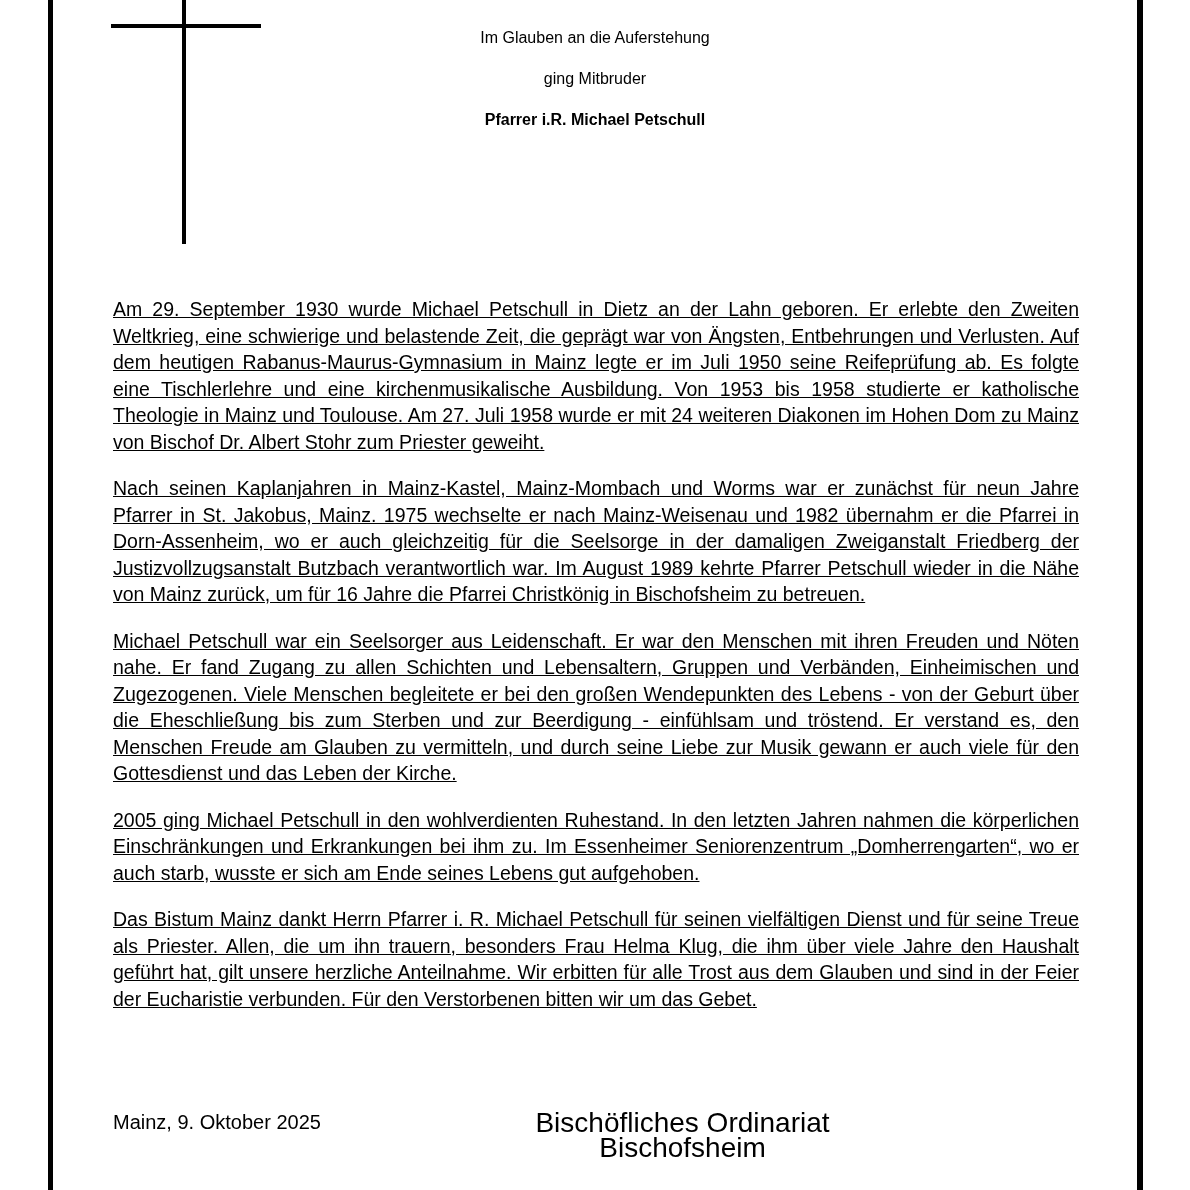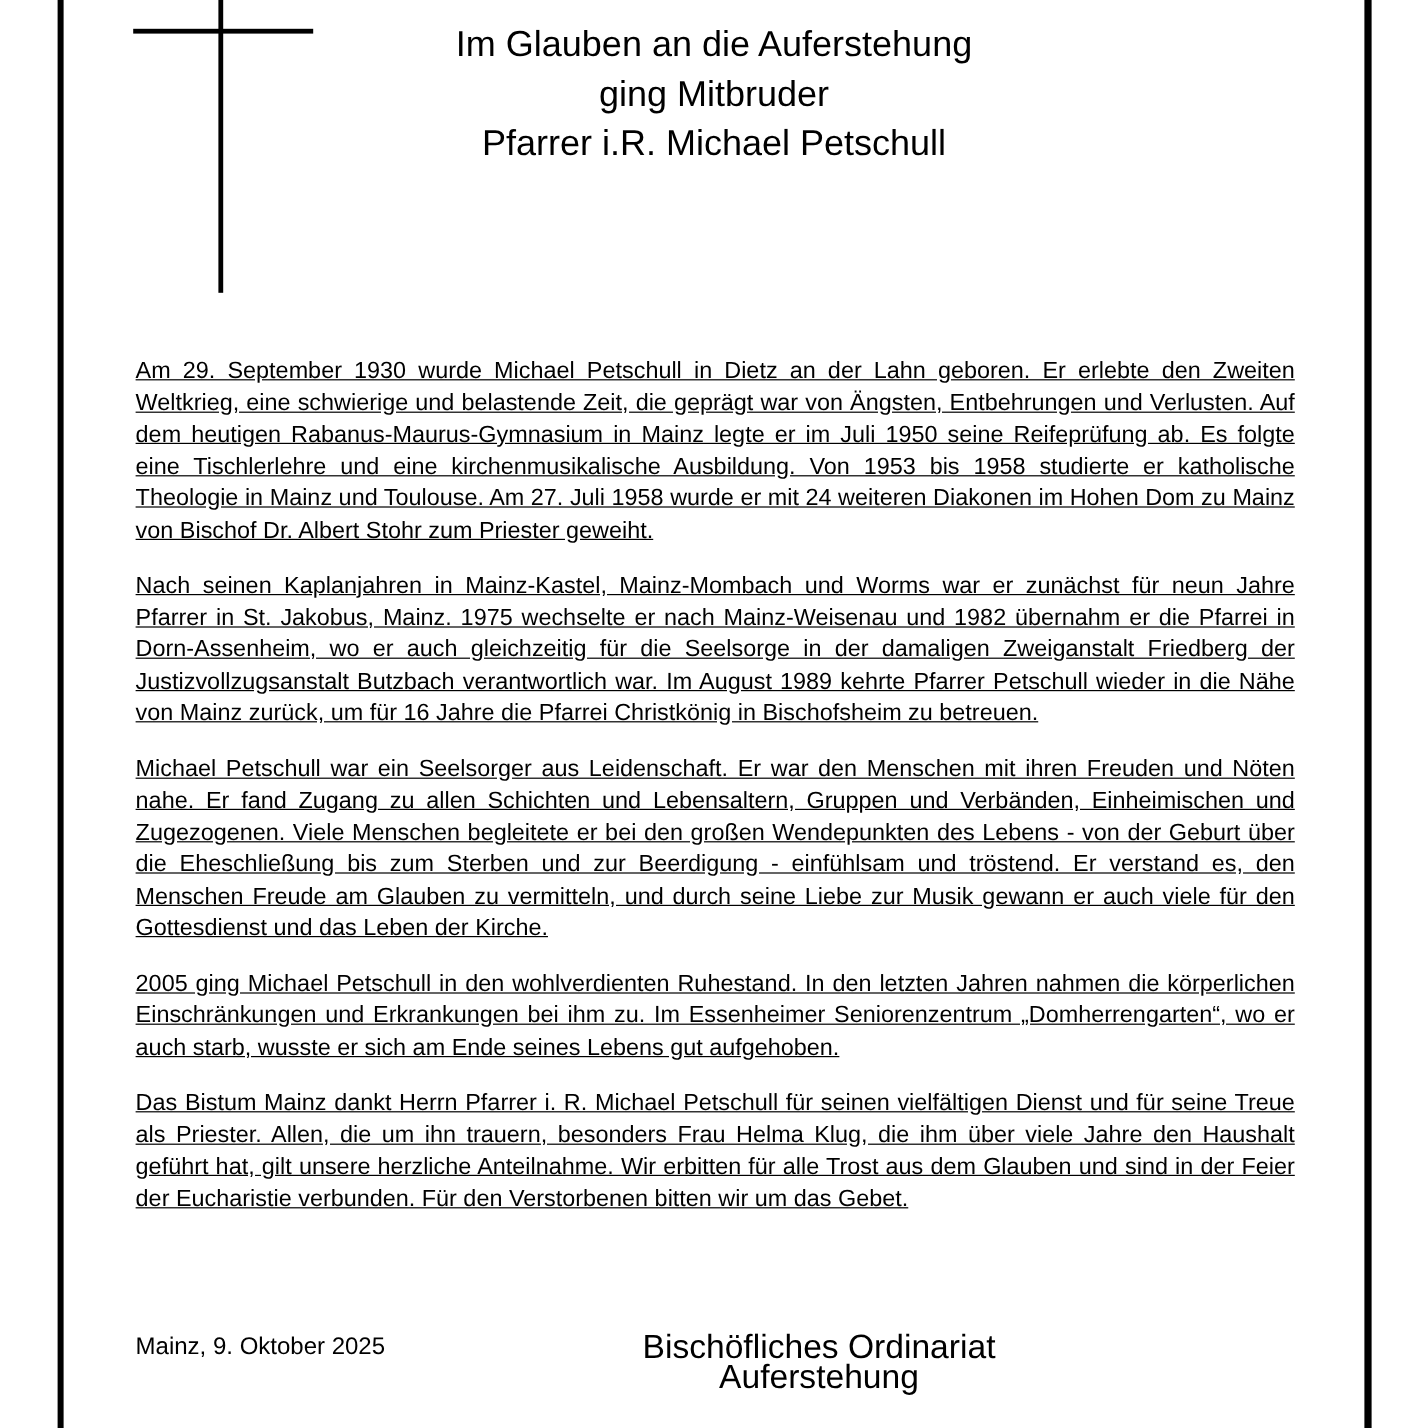--- a/index.html
+++ b/index.html
@@ -37,25 +37,25 @@
     left: 111px; top: 24px;
     width: 150px; height: 4px;
     background: #000000;
   }
 
   .header-block {
     position: absolute;
     left: 0; top: 17px;
     width: 1190px;
     text-align: center;
-    font-size: 30px;
+    font-size: 16px;
     line-height: 41px;
     white-space: nowrap;
   }
-  .header-block .name-line { font-weight: normal; }
+  .header-block .name-line { font-weight: bold; }
 
   .body-block {
     position: absolute;
     left: 113px; top: 296px;
     width: 966px;
     font-size: 19.5px;
     line-height: 26.5px;
     text-align: justify;
     text-decoration: underline;
   }
@@ -105,16 +105,16 @@
     <p>Nach seinen Kaplanjahren in Mainz-Kastel, Mainz-Mombach und Worms war er zunächst für neun Jahre Pfarrer in St. Jakobus, Mainz. 1975 wechselte er nach Mainz-Weisenau und 1982 übernahm er die Pfarrei in Dorn-Assenheim, wo er auch gleichzeitig für die Seelsorge in der damaligen Zweiganstalt Friedberg der Justizvollzugsanstalt Butzbach verantwortlich war. Im August 1989 kehrte Pfarrer Petschull wieder in die Nähe von Mainz zurück, um für 16 Jahre die Pfarrei Christkönig in Bischofsheim zu betreuen.</p>
     <p>Michael Petschull war ein Seelsorger aus Leidenschaft. Er war den Menschen mit ihren Freuden und Nöten nahe. Er fand Zugang zu allen Schichten und Lebensaltern, Gruppen und Verbänden, Einheimischen und Zugezogenen. Viele Menschen begleitete er bei den großen Wendepunkten des Lebens - von der Geburt über die Eheschließung bis zum Sterben und zur Beerdigung - einfühlsam und tröstend. Er verstand es, den Menschen Freude am Glauben zu vermitteln, und durch seine Liebe zur Musik gewann er auch viele für den Gottesdienst und das Leben der Kirche.</p>
     <p>2005 ging Michael Petschull in den wohlverdienten Ruhestand. In den letzten Jahren nahmen die körperlichen Einschränkungen und Erkrankungen bei ihm zu. Im Essenheimer Seniorenzentrum „Domherrengarten“, wo er auch starb, wusste er sich am Ende seines Lebens gut aufgehoben.</p>
     <p>Das Bistum Mainz dankt Herrn Pfarrer i. R. Michael Petschull für seinen vielfältigen Dienst und für seine Treue als Priester. Allen, die um ihn trauern, besonders Frau Helma Klug, die ihm über viele Jahre den Haushalt geführt hat, gilt unsere herzliche Anteilnahme. Wir erbitten für alle Trost aus dem Glauben und sind in der Feier der Eucharistie verbunden. Für den Verstorbenen bitten wir um das Gebet.</p>
   </div>
 
   <div class="footer-date">Mainz, 9. Oktober 2025</div>
 
   <div class="footer-signature">
     <div>Bischöfliches Ordinariat</div>
-    <div>Auferstehung</div>
+    <div>Bischofsheim</div>
   </div>
 
 </div>
 
 </body></html>

